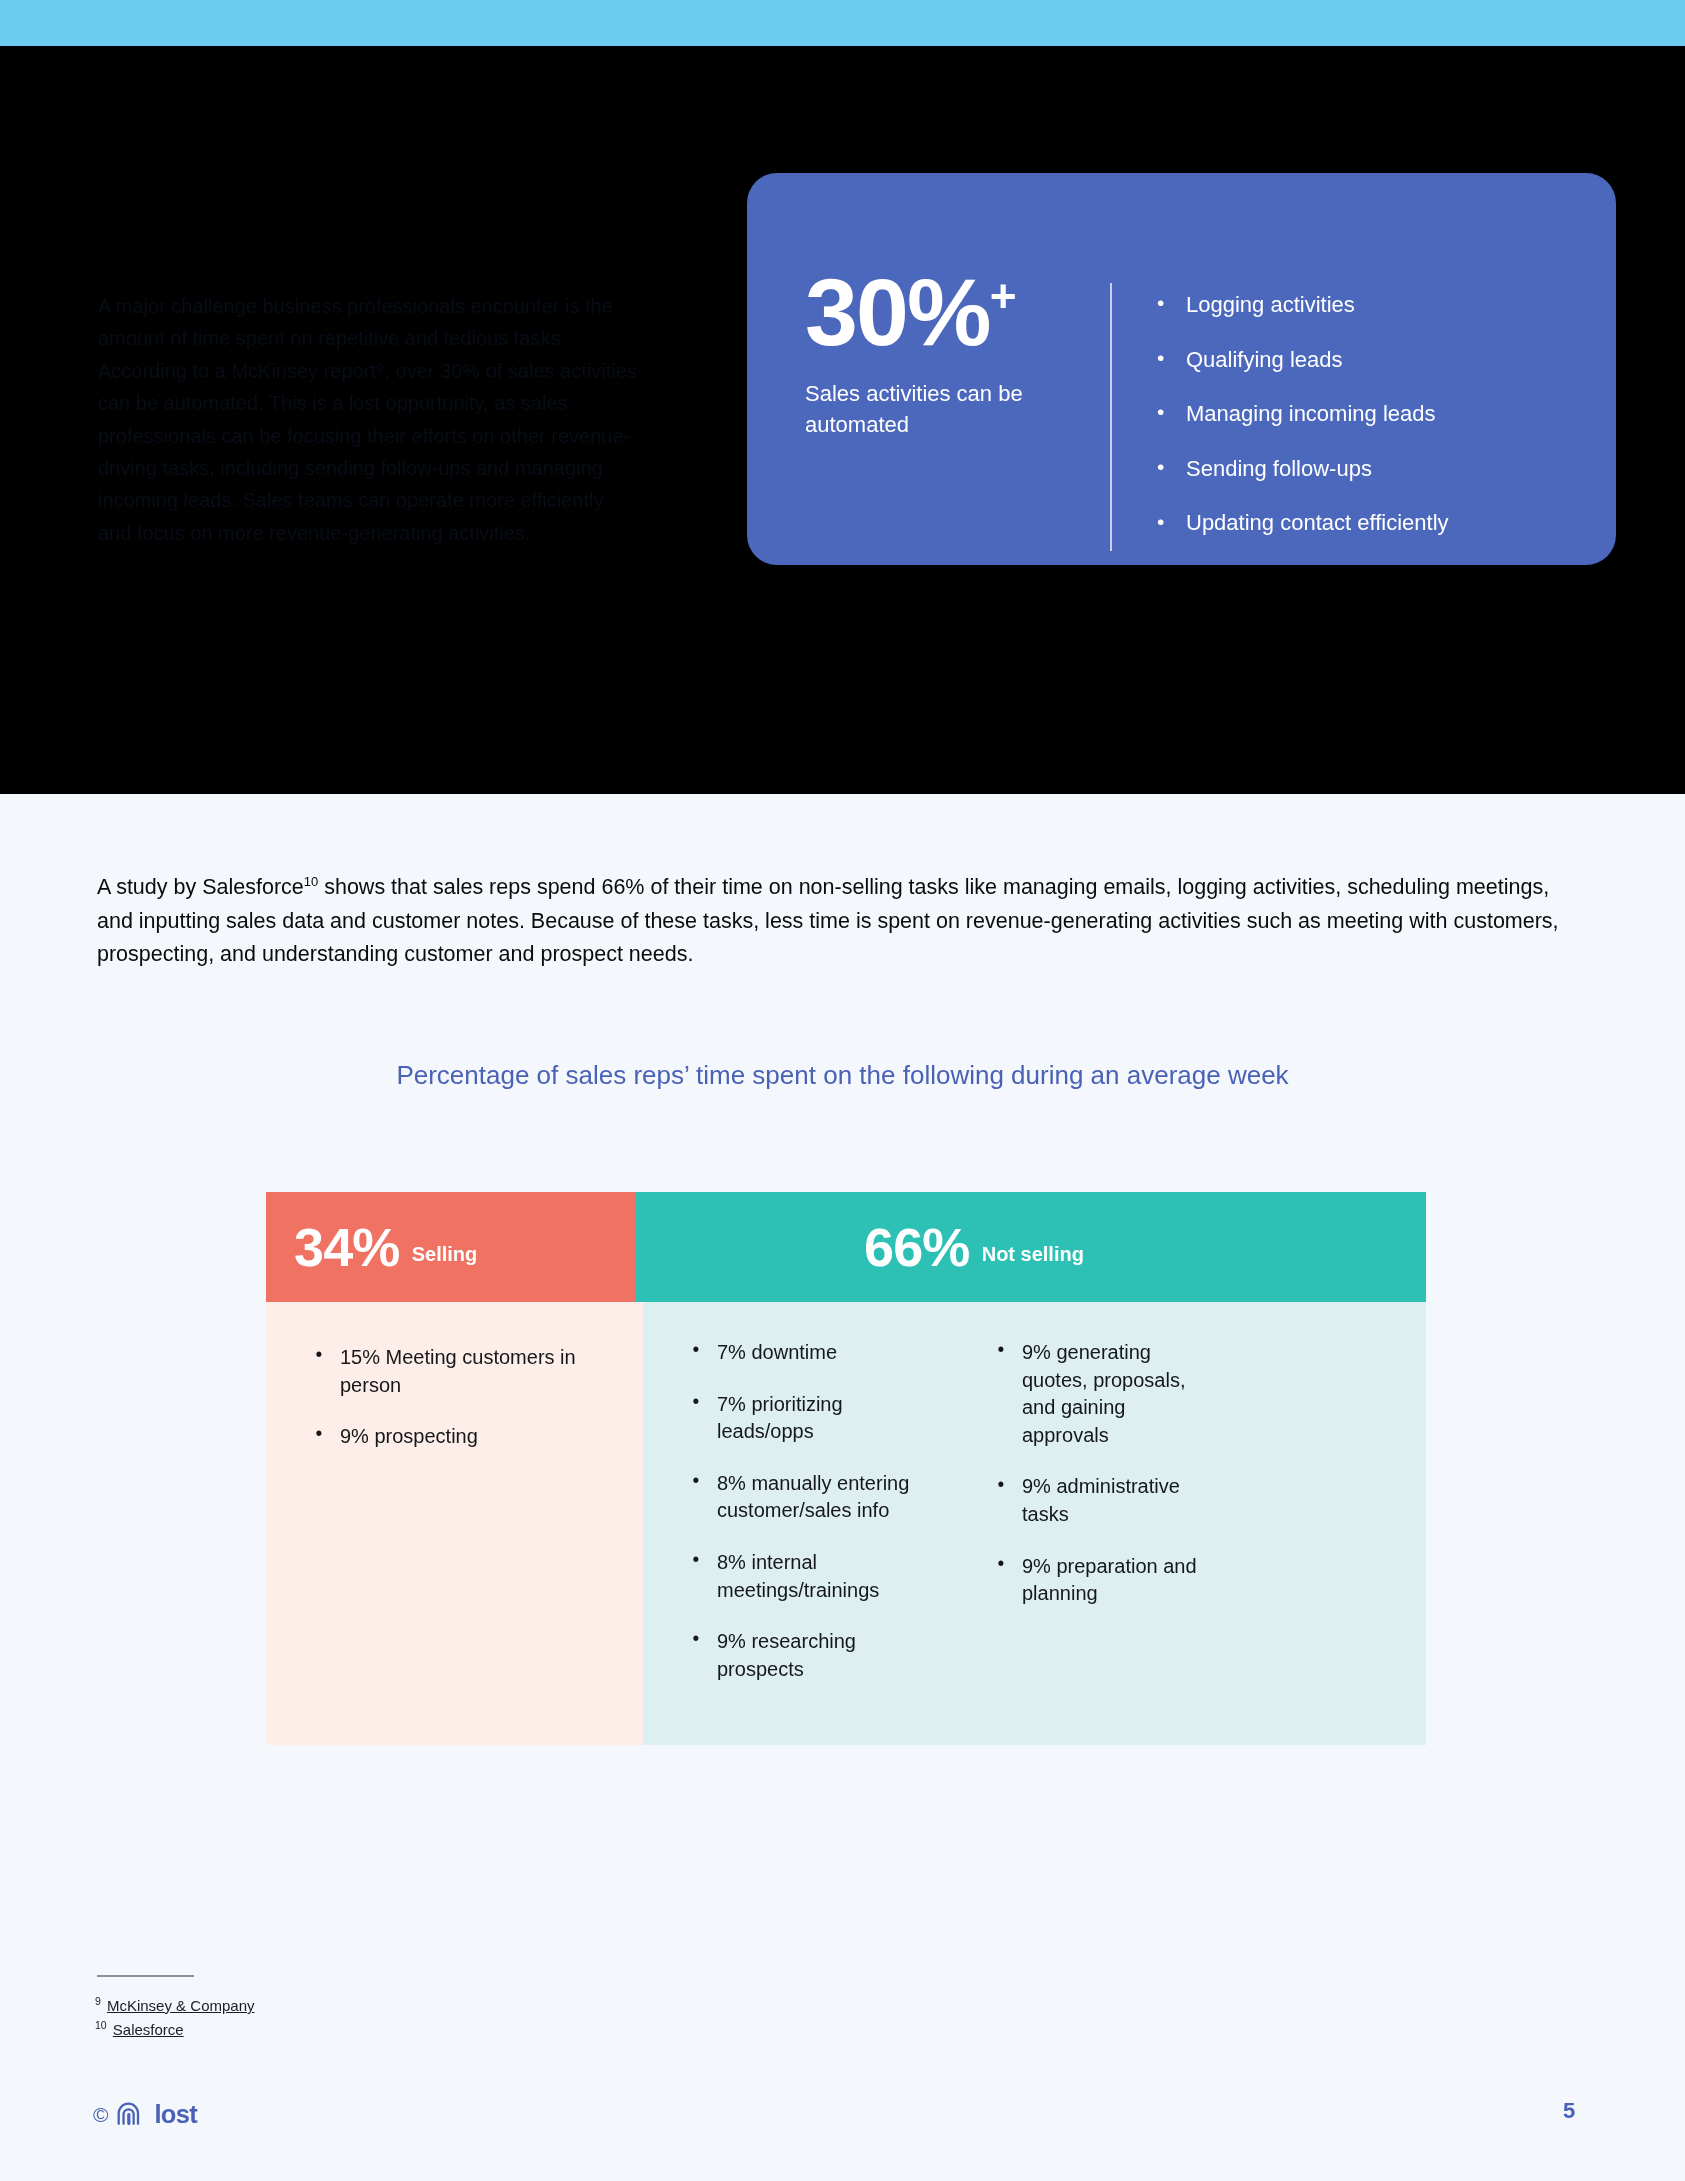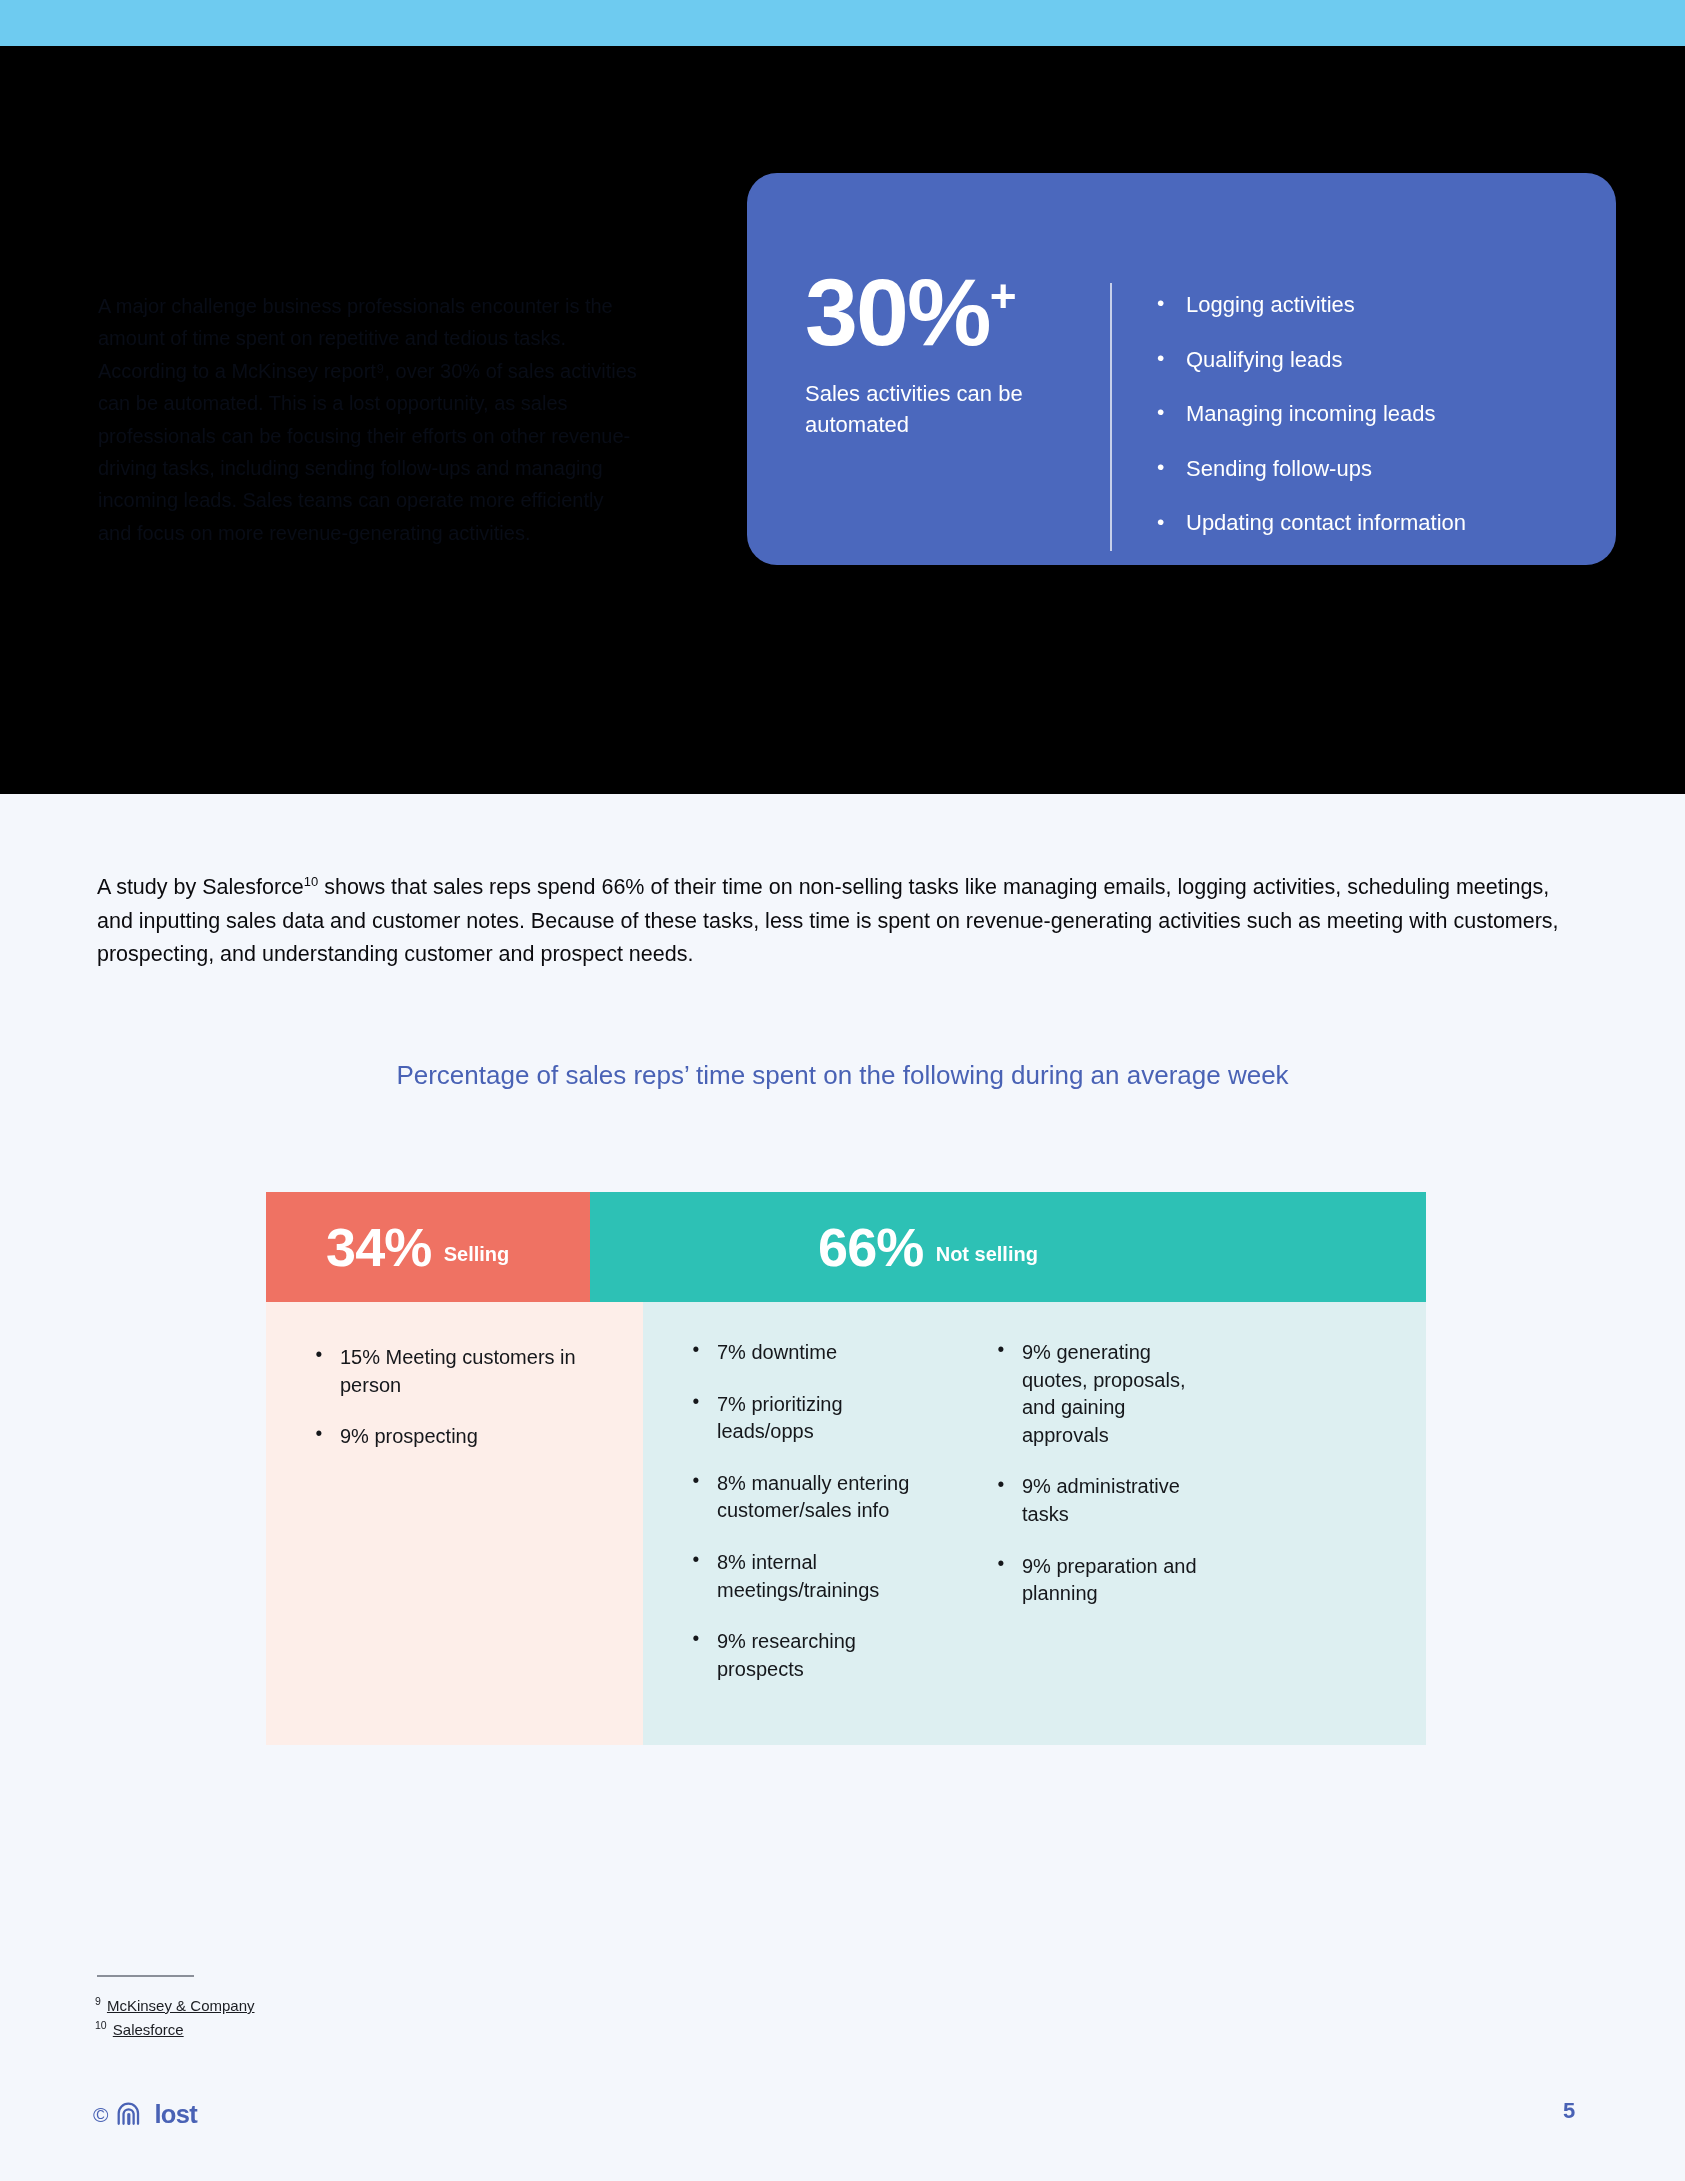--- a/index.html
+++ b/index.html
@@ -123,22 +123,22 @@
     color:#4962b5;
   }
 
   
   .table-block {
     position:absolute; left:266px; top:1192px;
     width:1160px; height:553px;
   }
   .row-head { display:flex; height:110px; }
   .head-selling {
-    width:324px; background:#ef7263;
-    display:flex; align-items:center; padding-left:60px;
+    width:370px; background:#ef7263;
+    display:flex; align-items:center; padding-left:28px;
   }
   .head-notselling {
     flex:1; background:#2dc1b5;
     display:flex; align-items:center; padding-left:228px;
   }
   .big-pct {
     font-size:54px; font-weight:bold; color:#ffffff;
     letter-spacing:-0.9px; line-height:1;
   }
   .pct-label {
@@ -223,21 +223,21 @@
       <div class="stat-number"><span>30%</span><sup>+</sup></div>
       <div class="stat-caption">Sales activities can be automated</div>
     </div>
   </div>
   <div class="stat-divider"></div>
   <ul class="stat-list">
     <li>Logging activities</li>
     <li>Qualifying leads</li>
     <li>Managing incoming leads</li>
     <li>Sending follow-ups</li>
-    <li>Updating contact information</li>
+    <li>Updating contact efficiently</li>
   </ul>
 
   <p class="intro"><span>A study by Salesforce</span><sup>10</sup><span> shows that sales reps spend 66% of their time on non-selling tasks like managing emails, logging activities, scheduling meetings, and inputting sales data and customer notes. Because of these tasks, less time is spent on revenue-generating activities such as meeting with customers, prospecting, and understanding customer and prospect needs.</span></p>
 
   <div class="chart-title">Percentage of sales reps’ time spent on the following during an average week</div>
 
   <div class="table-block">
     <div class="row-head">
       <div class="head-selling">
         <span class="big-pct">34%</span>

